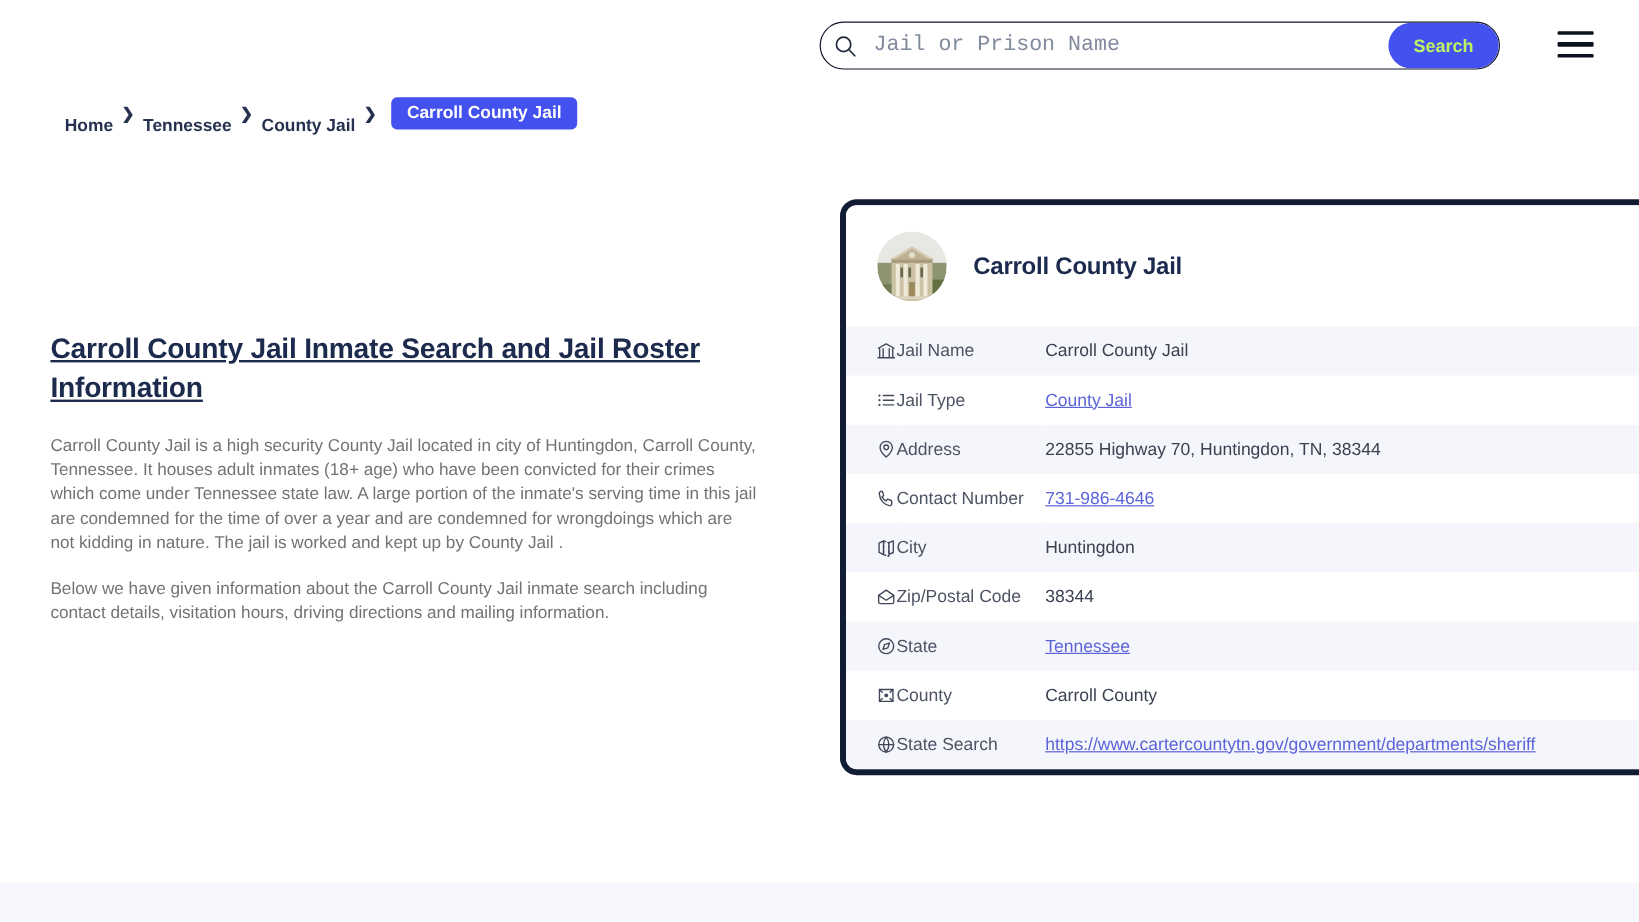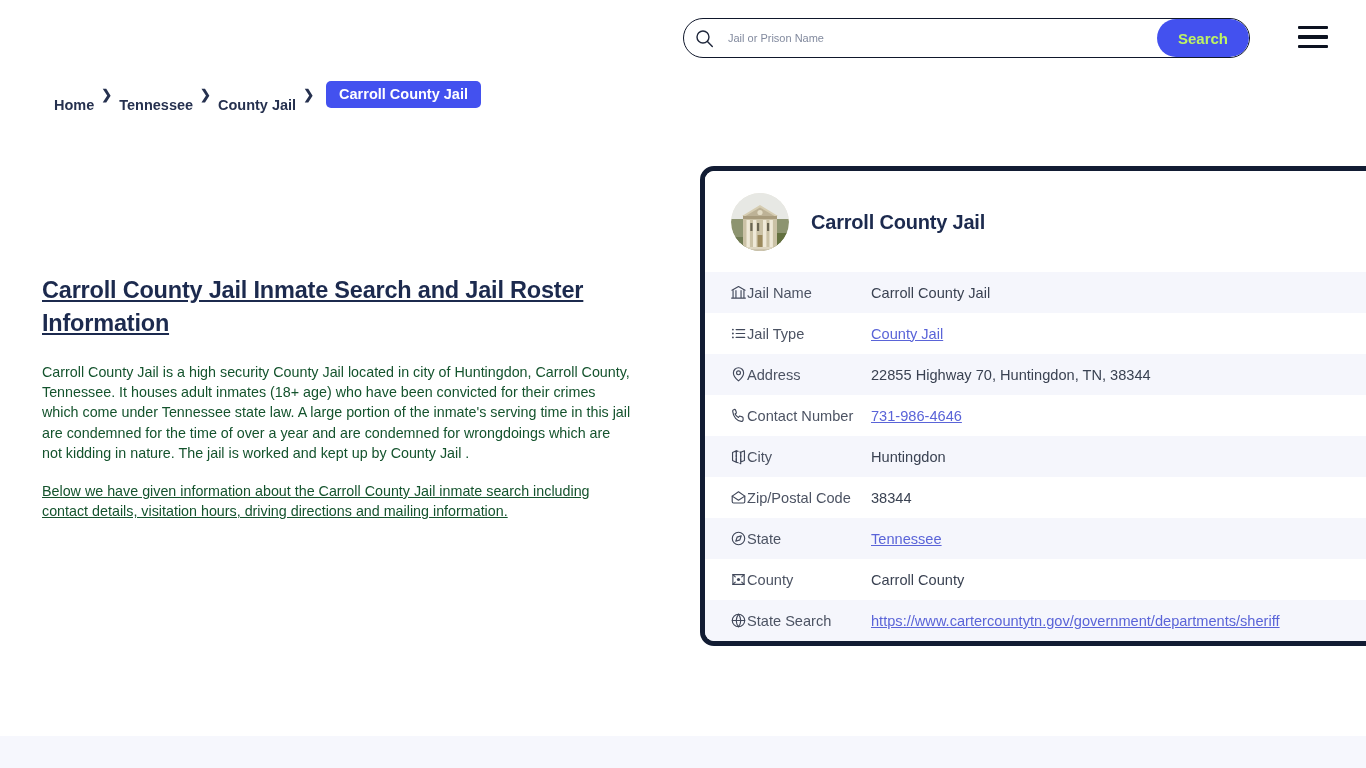--- a/index.html
+++ b/index.html
@@ -64,22 +64,22 @@
     width: 40px;
     display: flex;
     align-items: center;
     justify-content: center;
     flex: 0 0 40px;
   }
   .search-input {
     flex: 1 1 auto;
     border: none;
     outline: none;
-    font-family: Liberation Sans, sans-serif;
-    font-size: 11px;
+    font-family: Liberation Mono, monospace;
+    font-size: 18px;
     color: #4c1d95;
     background: transparent;
     padding: 0 4px;
   }
   .search-input::placeholder { color: #828a9e; }
   .search-button {
     flex: 0 0 92px;
     border: none;
     background: #4351ef;
     color: #bef264;
@@ -161,24 +161,24 @@
     line-height: 33px;
     font-weight: bold;
     color: #1c2a4e;
     letter-spacing: -0.2px;
     margin-bottom: 22px;
     text-decoration: underline;
   }
   .article p {
     font-size: 14.3px;
     line-height: 20.2px;
-    color: #14532d;
+    color: #737373;
     margin-bottom: 18px;
   }
-  .article p:last-child { margin-bottom: 3px; text-decoration: underline; }
+  .article p:last-child { margin-bottom: 3px; }
 
   
   .info-card {
     position: absolute;
     left: 700px;
     top: 166px;
     width: 690px;
     border: 5px solid #121c33;
     border-radius: 14px;
     background: #ffffff;

